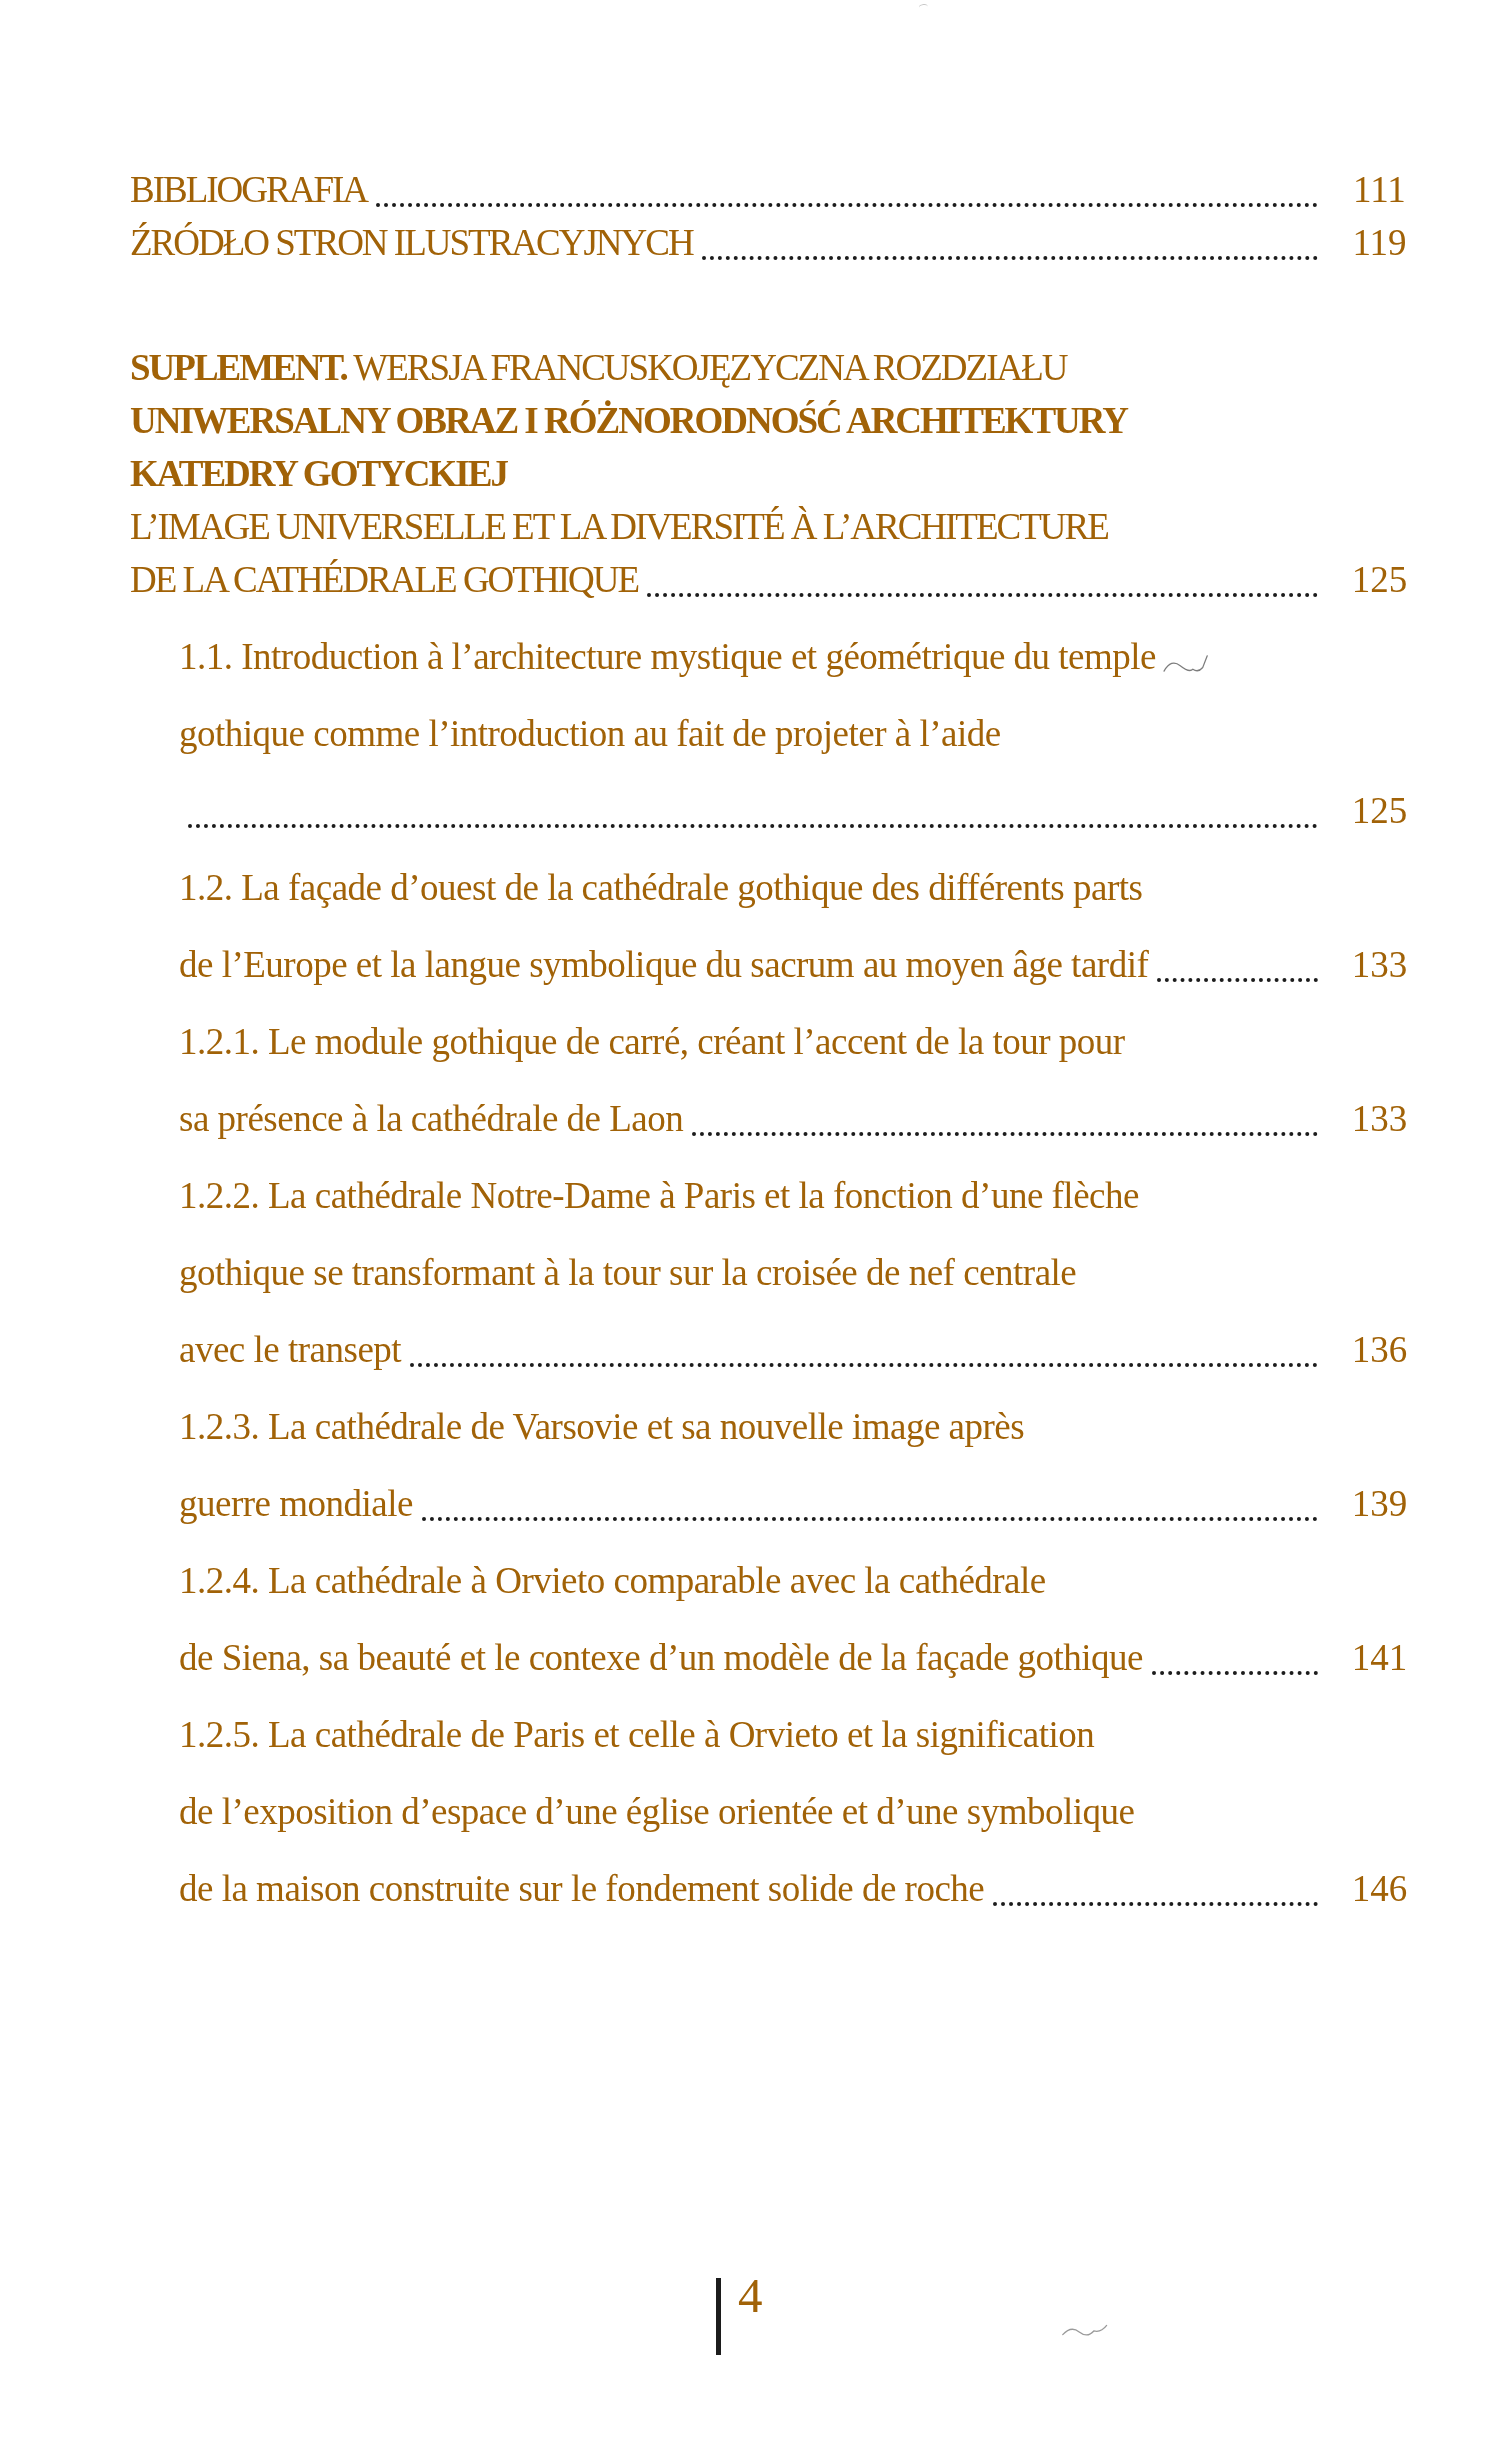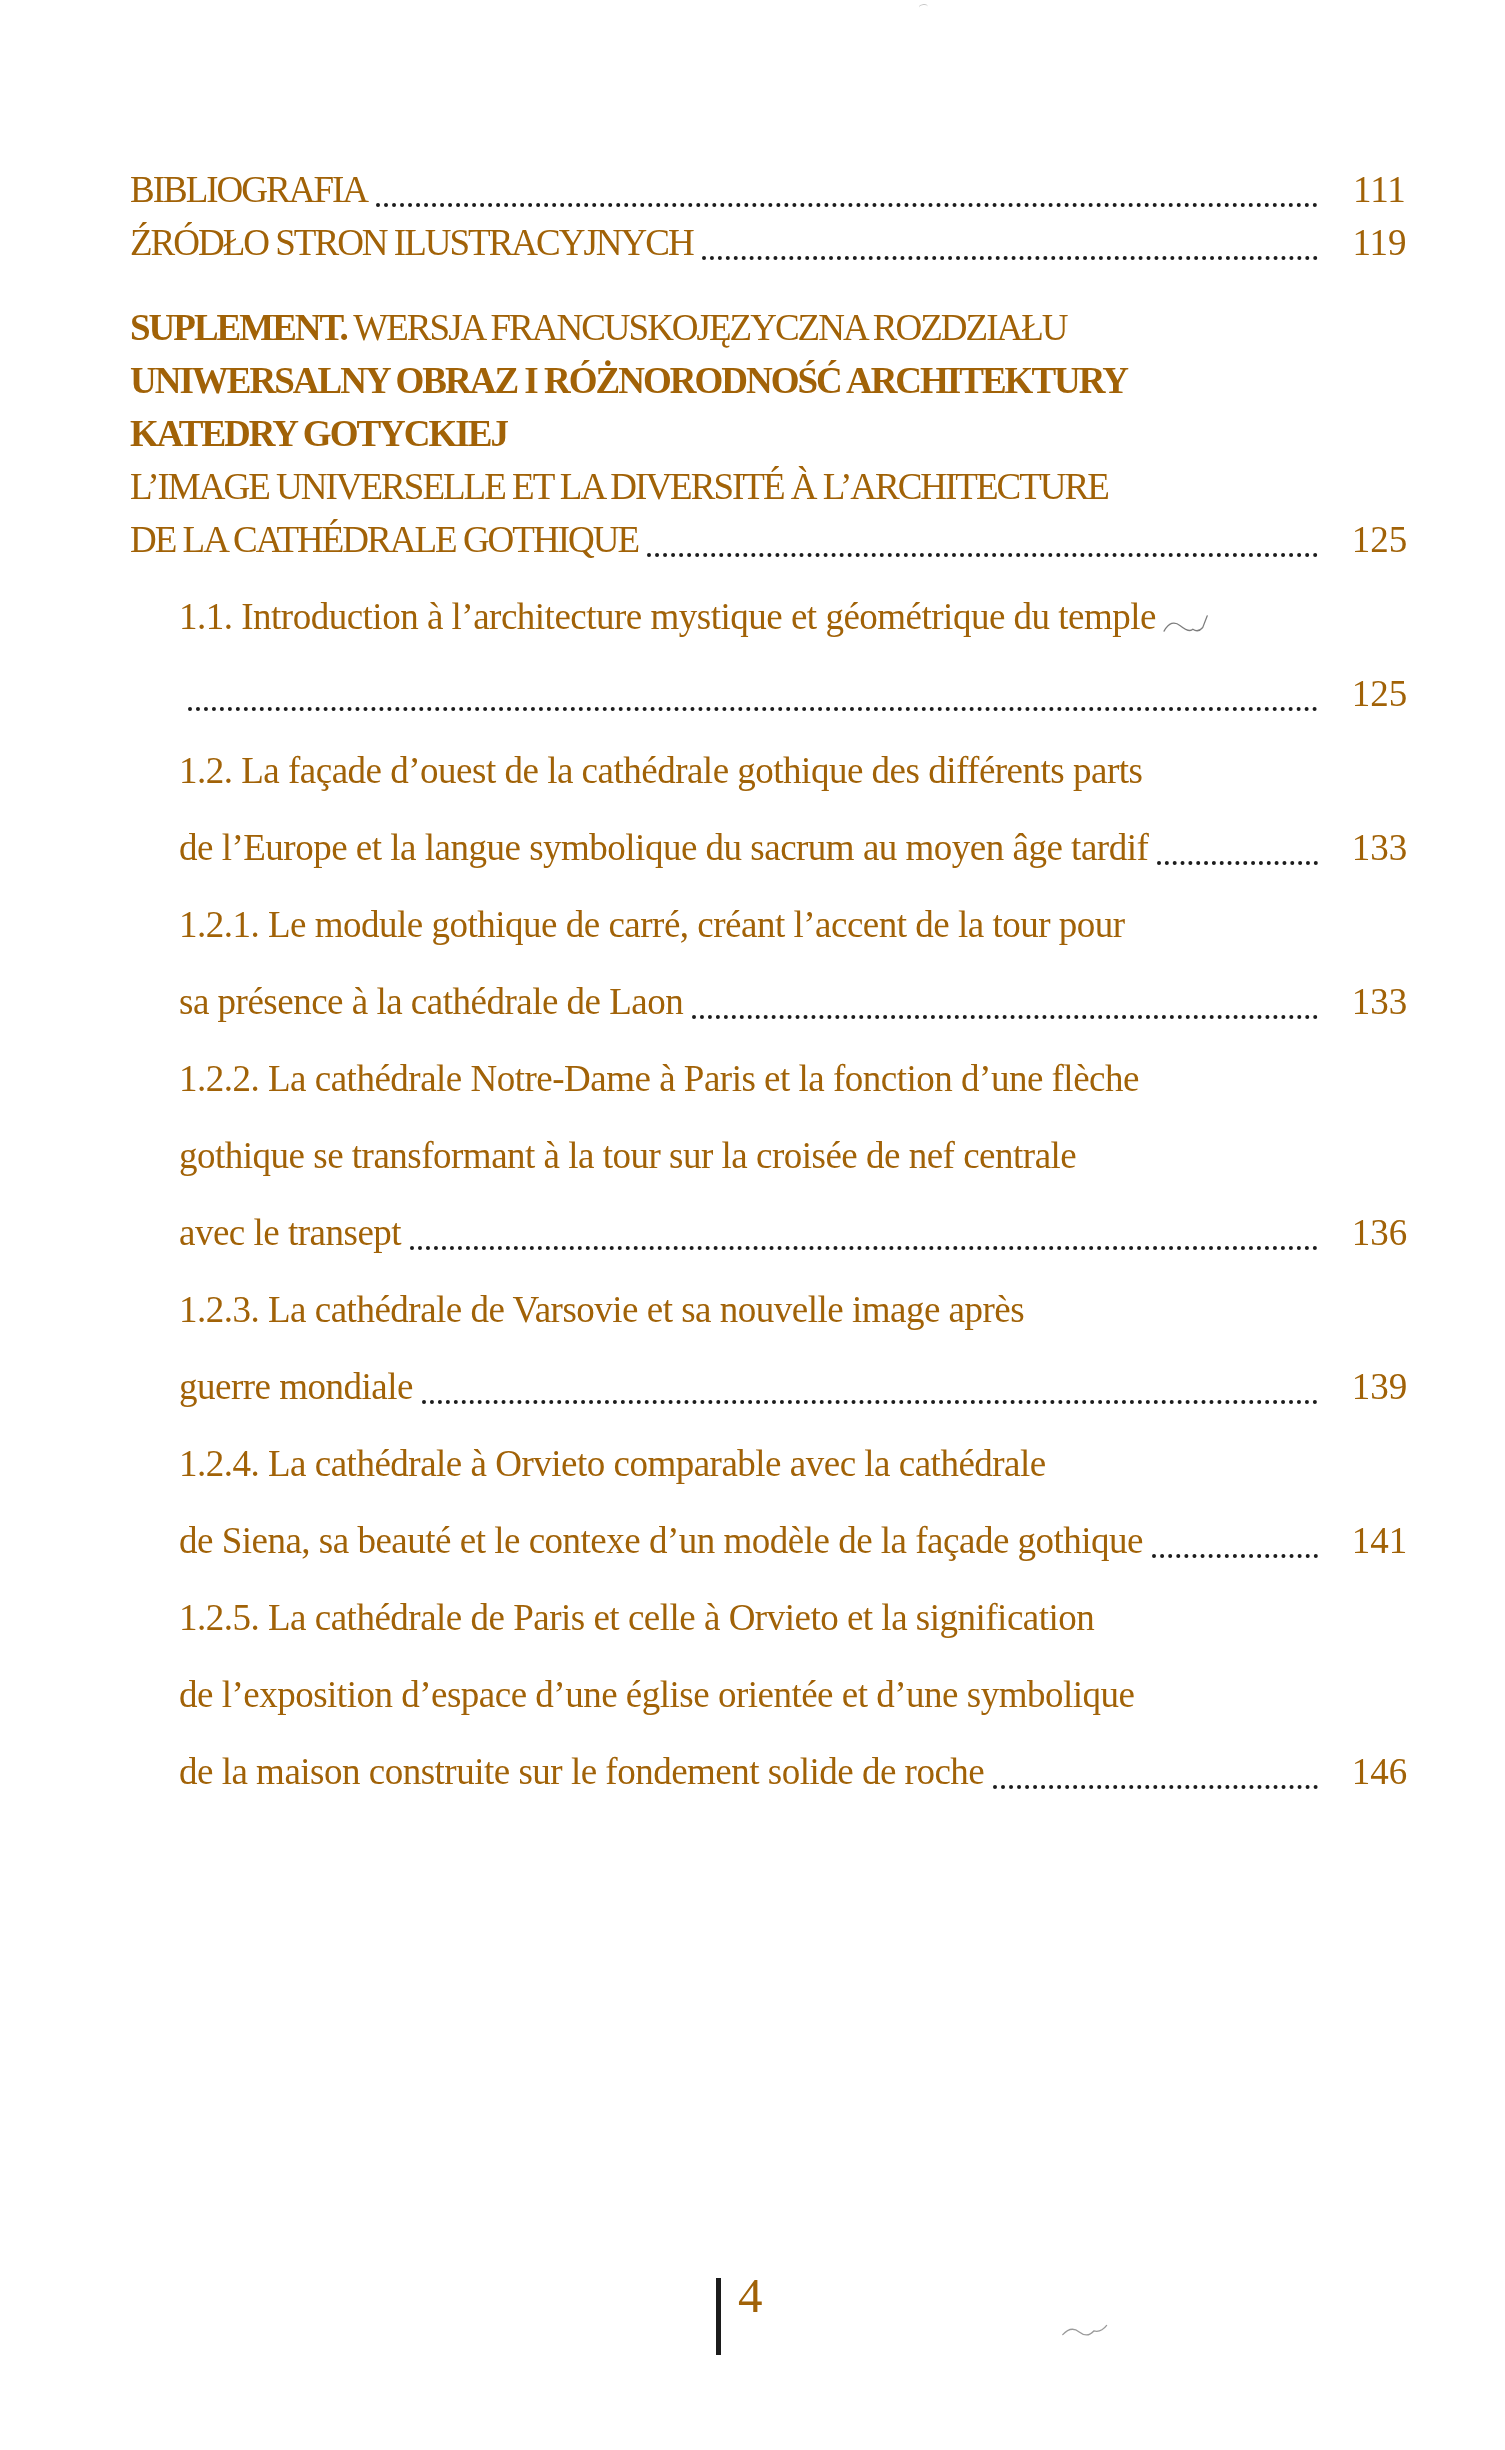--- a/index.html
+++ b/index.html
@@ -24,21 +24,21 @@
     font-size: 37px;
     letter-spacing: -0.5px;
   }
   .line {
     display: flex;
     align-items: baseline;
     height: 53px;
   }
   .line > span { white-space: pre; }
   .caps  { letter-spacing: -2px; }
-  .gap-before { margin-top: 32px; }
+  .gap-before { margin-top: 72px; }
   .indent-1 { padding-left: 49px; margin-top: 24px; }
   .b { font-weight: bold; }
   .leader {
     flex: 1 1 auto;
     min-width: 22px;
     align-self: flex-end;
     height: 0;
     border-bottom: 4.6px dotted #1c1c1c;
     margin: 0 27px 13.7px 9px;
   }
@@ -134,20 +134,25 @@
       <div class="line indent-1">
 
       <span class="t">1.1. Introduction à l’architecture mystique et géométrique du temple</span>
       <svg class="squiggle" width="50" height="27" viewBox="0 0 55 30">
         <path d="M2,19 q8,-14 18,-6 t14,4 q6,4 11,-2 l5,-13" fill="none" stroke="#7d7d7d" stroke-width="1.4" stroke-linecap="round"></path>
       </svg>
 
     </div>
       <div class="line indent-1">
 
+      <span class="t">gothique comme l’introduction au fait de projeter à l’aide</span>
+
+    </div>
+      <div class="line indent-1">
+
 
       <span class="leader"></span>
       <span class="num">125</span>
     </div>
       <div class="line indent-1">
 
       <span class="t">1.2. La façade d’ouest de la cathédrale gothique des différents parts</span>
 
     </div>
       <div class="line indent-1">

